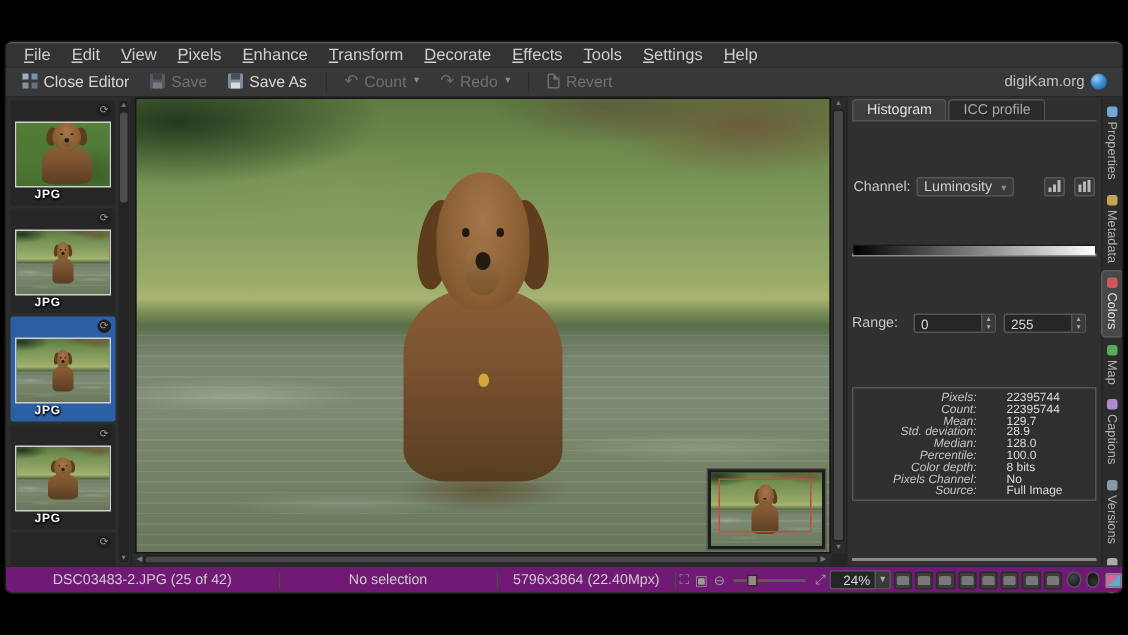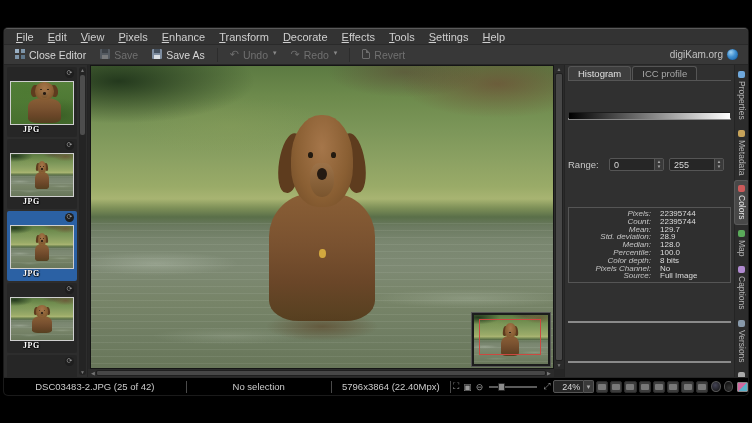--- a/index.html
+++ b/index.html
@@ -42,21 +42,21 @@
     background:radial-gradient(circle at 35% 30%, #9fd0f0 0%, #3f8fd0 45%, #1a5fa0 100%);
     box-shadow:inset 0 0 1px #063a6e; }
 
   
   .content { flex:1; display:flex; min-height:0; }
 
   
   .thumbbar { width:84px; flex:none; background:#2d2d2d; border-right:1px solid #242424;
     position:relative; overflow:hidden; padding:2px 9px 0 3px; }
   .thumbcell { width:70px; height:70px; margin-bottom:2px; position:relative;
-    background:#262626; border-radius:2px;font-family:Liberation Serif, serif; }
+    background:#262626; border-radius:2px; }
   .thumbcell.selected { background:#2b61a4; }
   .thumbimg { position:absolute; left:3px; top:14px; width:64px; height:44px;
     border:1px solid #cfcfcf; overflow:hidden; }
   .sync { position:absolute; right:3px; top:2px; width:9px; height:9px; border-radius:50%;
     background:#1e1e1e; color:#9a9a9a; font-size:7px; line-height:9px; text-align:center; }
   .fmt { position:absolute; left:16px; bottom:3px; color:#fff; font-size:8px; font-weight:bold;
     text-shadow:0 1px 1px #000, 1px 0 1px #000; letter-spacing:.5px; }
   .tb-scroll { position:absolute; right:1px; top:2px; bottom:2px; width:7px; background:#242424; border-radius:3px; }
   .tb-thumb { position:absolute; left:1px; top:8px; width:5px; height:60px; background:#4d4d4d; border-radius:2px; }
   .tb-arrow { position:absolute; left:0; width:7px; text-align:center; font-size:5px; color:#777; }
@@ -144,34 +144,34 @@
     color:#d8d8d8; font-size:9px; display:flex; align-items:center; }
   .spin span { flex:1; padding-left:4px; }
   .spinbtns { width:9px; height:100%; background:#3a3a3a; border-left:1px solid #555;
     display:flex; flex-direction:column; align-items:center; justify-content:center; color:#aaa; }
   .spinbtns i { font-style:normal; font-size:4.5px; line-height:4.5px; }
 
   .statstitle { color:#cfcfcf; font-size:9.5px; margin:2px 0 1px 1px; }
   .statsbox { border:1px solid #555; background:#2f2f2f; padding:2px 4px; }
   .statrow { display:flex; font-size:8px; line-height:7.8px; }
   .statlabel { width:78px; text-align:right; font-style:italic; color:#c4c4c4; }
-  .statval { color:#dddddd; margin-left:9px; }
+  .statval { color:#dddddd; margin-left:20px; }
 
   .minibox { border:1px solid #8a8a8a; background:#2e2e2e; height:36px; position:relative; margin-top:2px; }
 
   
   .sidetabs { width:14px; flex:none; background:#2c2c2c; border-left:1px solid #242424;
     display:flex; flex-direction:column; align-items:center; padding-top:2px; gap:2px; }
   .sidetab { writing-mode:vertical-rl; color:#b4b4b4; font-size:8.5px; padding:4px 0;
     display:flex; align-items:center; gap:3px; border-radius:2px; width:13px; }
   .sidetab.active { background:#484848; color:#e4e4e4; box-shadow:0 0 0 1px #5a5a5a; }
   .dot { width:7px; height:7px; border-radius:2px; display:inline-block; flex:none; }
 
   
-  .statusbar { height:18px; flex:none; background:#000000; border-top:1px solid #262626;
+  .statusbar { height:18px; flex:none; background:#701a75; border-top:1px solid #262626;
     display:flex; align-items:center; font-size:9.5px; color:#cccccc; }
   .stsec { text-align:center; }
   .stsep { width:1px; height:12px; background:#2a2a2a; border-right:1px solid #4a4a4a; }
   .sticon { color:#9a9a9a; font-size:9px; margin:0 2px; }
   .slider { width:56px; height:2px; background:#5a5a5a; position:relative; margin:0 4px; }
   .slider .knob { position:absolute; top:-3px; left:18%; width:7px; height:8px; background:#8c8c8c;
     border:1px solid #2a2a2a; border-radius:1px; }
   .zoombox { width:36px; height:13px; background:#262626; border:1px solid #555; border-radius:2px 0 0 2px;
     display:flex; align-items:center; justify-content:flex-end; padding-right:3px; color:#d8d8d8; font-size:9px; }
   .zoomdrop { width:11px; height:13px; background:#3a3a3a; border:1px solid #555; border-left:none;
@@ -214,21 +214,21 @@
         <span class="icon-disk dim"></span>
         <span>Save</span>
       </div>
       <div class="tbtn">
         <span class="icon-disk"></span>
         <span>Save As</span>
       </div>
       <div class="tsep"></div>
       <div class="tbtn disabled">
         <span class="icon-arrow">↶</span>
-        <span>Undo</span>
+        <span>Count</span>
         <span class="caret">▾</span>
       </div>
       <div class="tbtn disabled">
         <span class="icon-arrow">↷</span>
         <span>Redo</span>
         <span class="caret">▾</span>
       </div>
       <div class="tsep"></div>
       <div class="tbtn disabled">
         <span class="icon-doc"></span>
@@ -377,20 +377,38 @@
           <div class="sthumb"></div>
           <span class="sarrow" style="right:0;line-height:8px;">▶</span>
         </div>
       </div>
 
       <div class="rightpanel">
         <div class="ptabs">
           <div class="ptab active">Histogram</div>
           <div class="ptab">ICC profile</div>
         </div>
+        <div class="chrow">
+          <span class="chlabel">Channel:</span>
+          <div class="chselect">
+            <span>Luminosity</span>
+            <span class="caret">▾</span>
+          </div>
+          <div class="spacer"></div>
+          <div class="scalebtn">
+            <i style="height:3px"></i>
+              <i style="height:5px"></i>
+              <i style="height:8px"></i>
+          </div>
+          <div class="scalebtn">
+            <i style="height:5px"></i>
+              <i style="height:7px"></i>
+              <i style="height:8px"></i>
+          </div>
+        </div>
         <div class="histobox">
           <div class="histoplot">
             <div class="grid" style="left:25%"></div>
             <div class="grid" style="left:50%"></div>
             <div class="grid" style="left:75%"></div>
             <svg viewBox="0 0 100 40" preserveAspectRatio="none">
                 <path d="M0,40 L0.00,39.20 L3.13,39.20 L6.25,39.20 L9.38,38.80 L12.50,38.80 L15.63,38.80 L18.75,38.40 L21.88,38.40 L25.00,38.00 L28.13,37.60 L31.25,36.40 L34.38,34.80 L37.50,30.00 L40.63,16.00 L43.75,0.00 L46.88,15.20 L50.00,4.80 L53.13,3.20 L56.25,16.00 L59.38,28.80 L62.50,35.20 L65.63,36.80 L68.75,37.60 L71.88,38.00 L75.00,38.00 L78.13,38.40 L81.25,38.40 L84.38,38.80 L87.50,38.80 L90.63,38.80 L93.75,38.80 L96.88,38.40 L100.00,26.00 L100,40 Z" fill="#dededa"></path>
               </svg>
           </div>
           <div class="gradstrip"></div>

